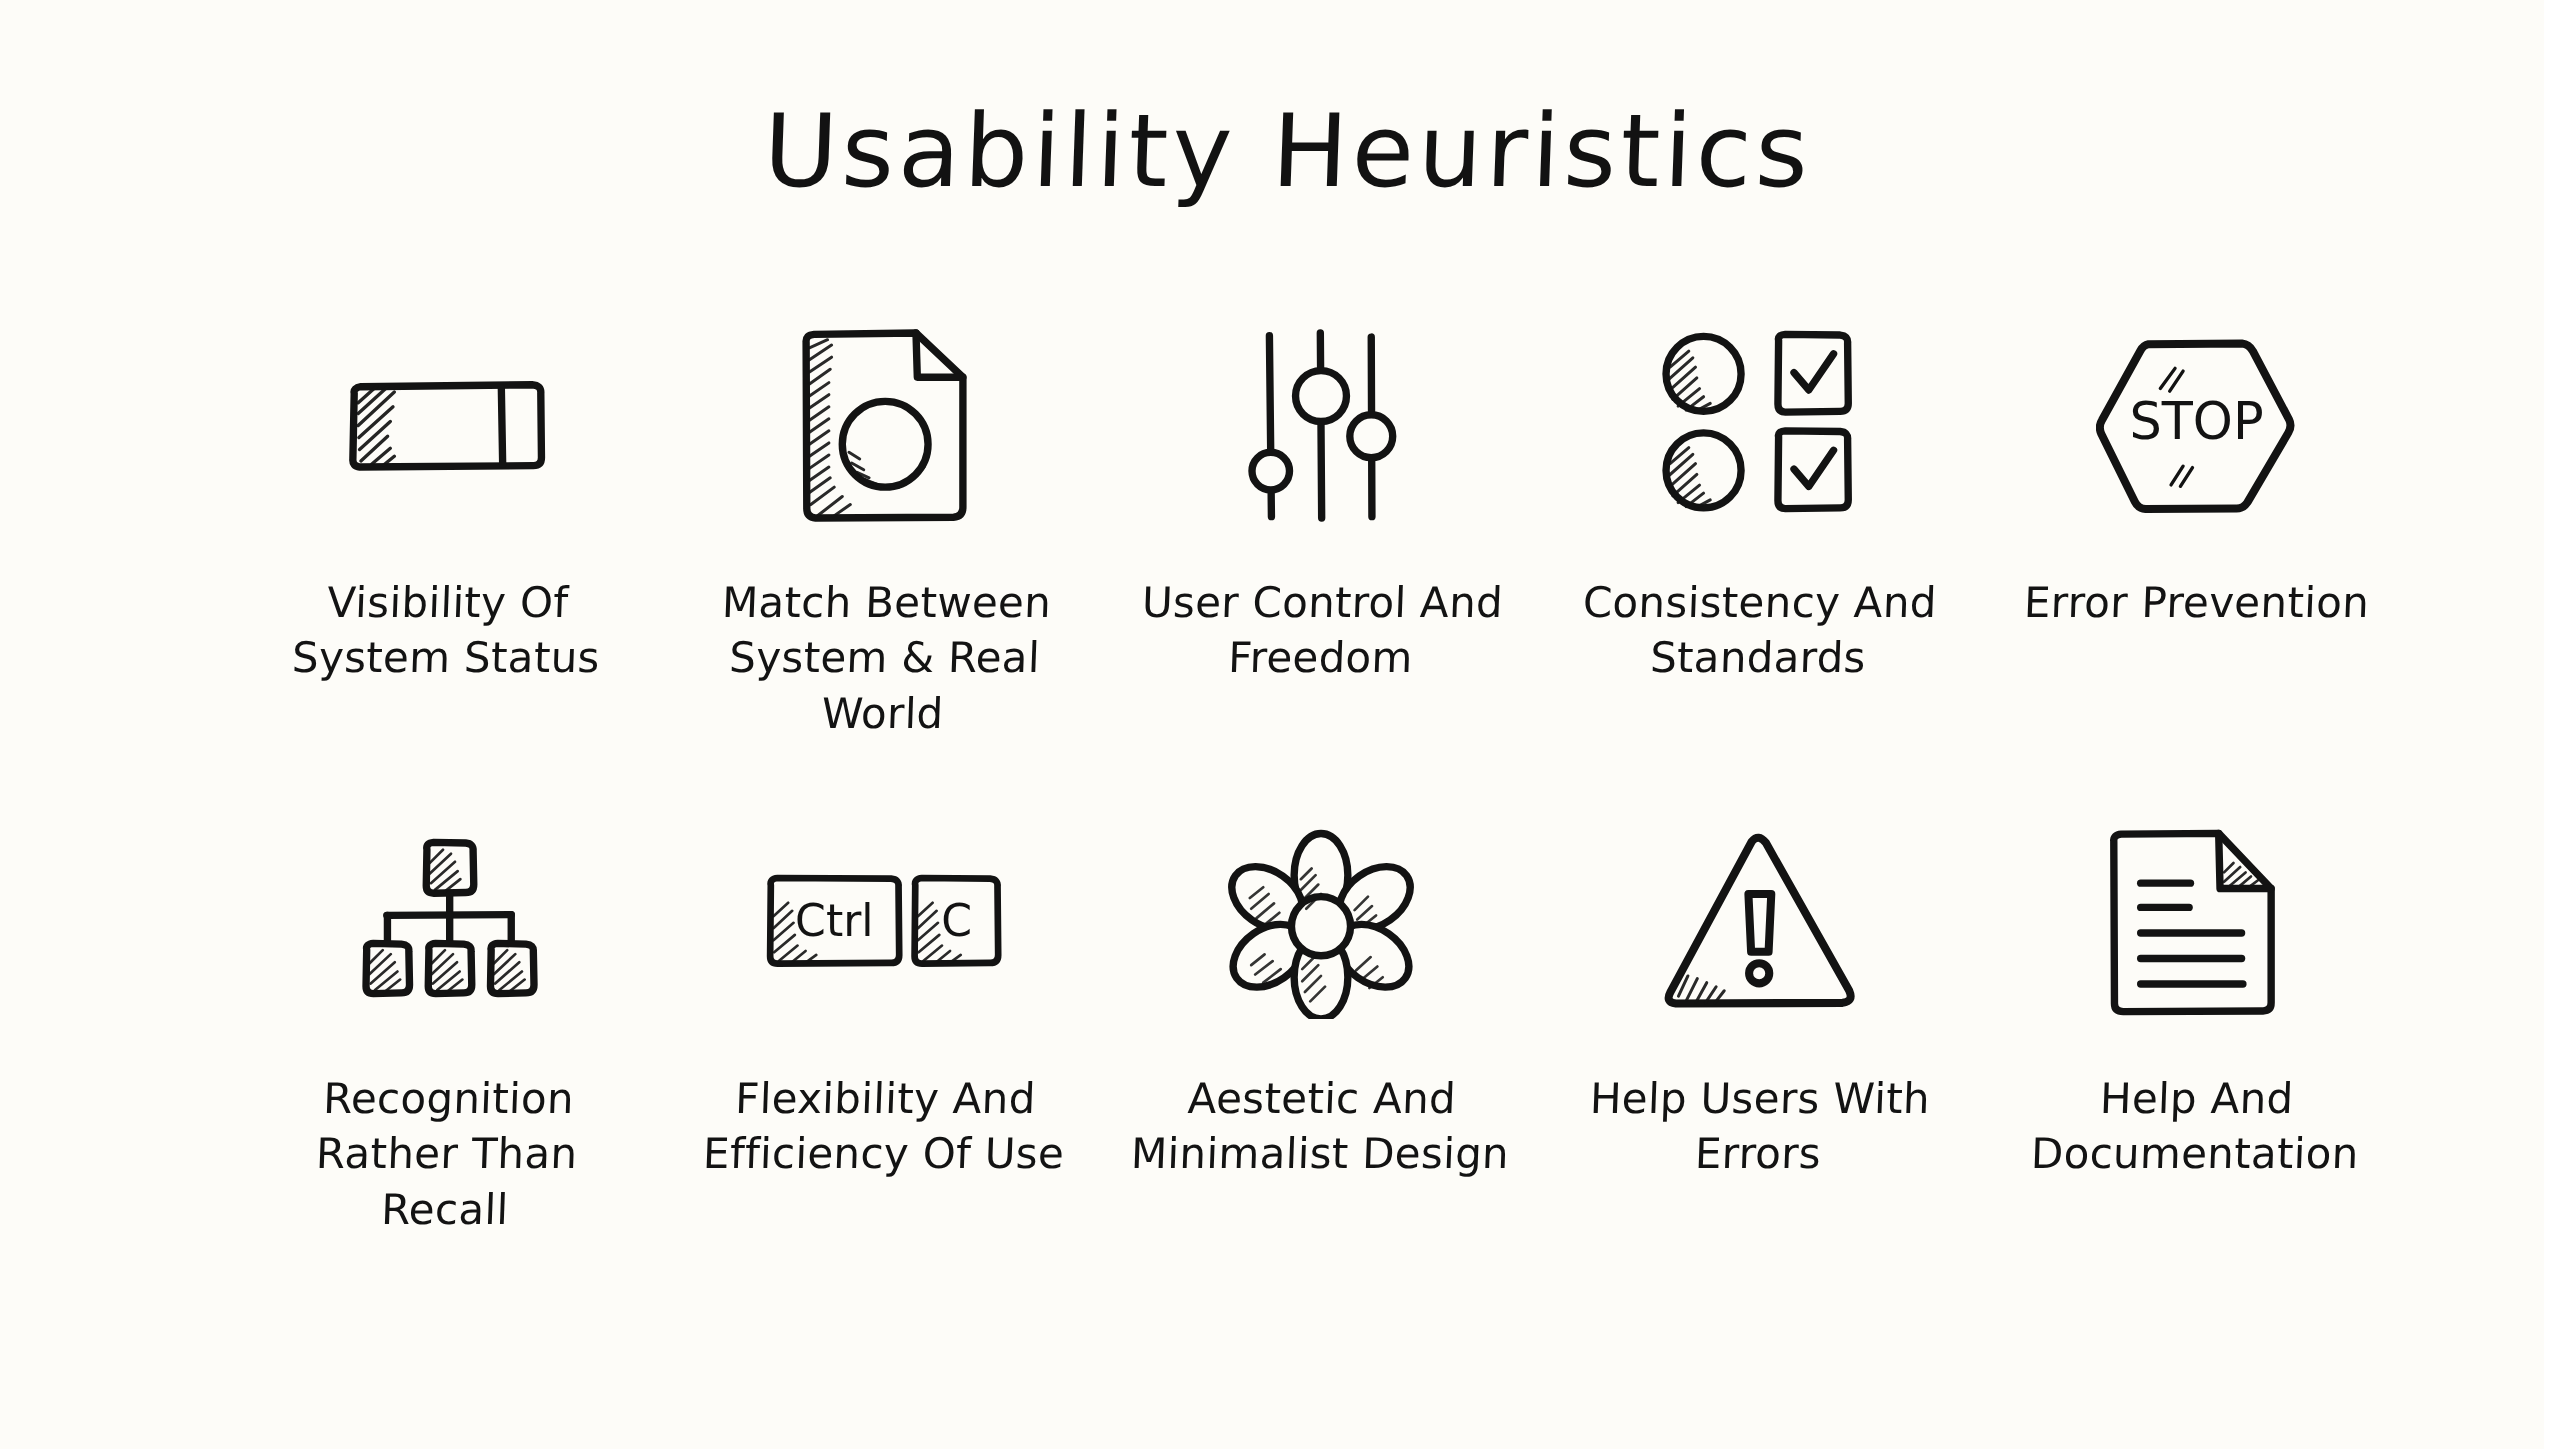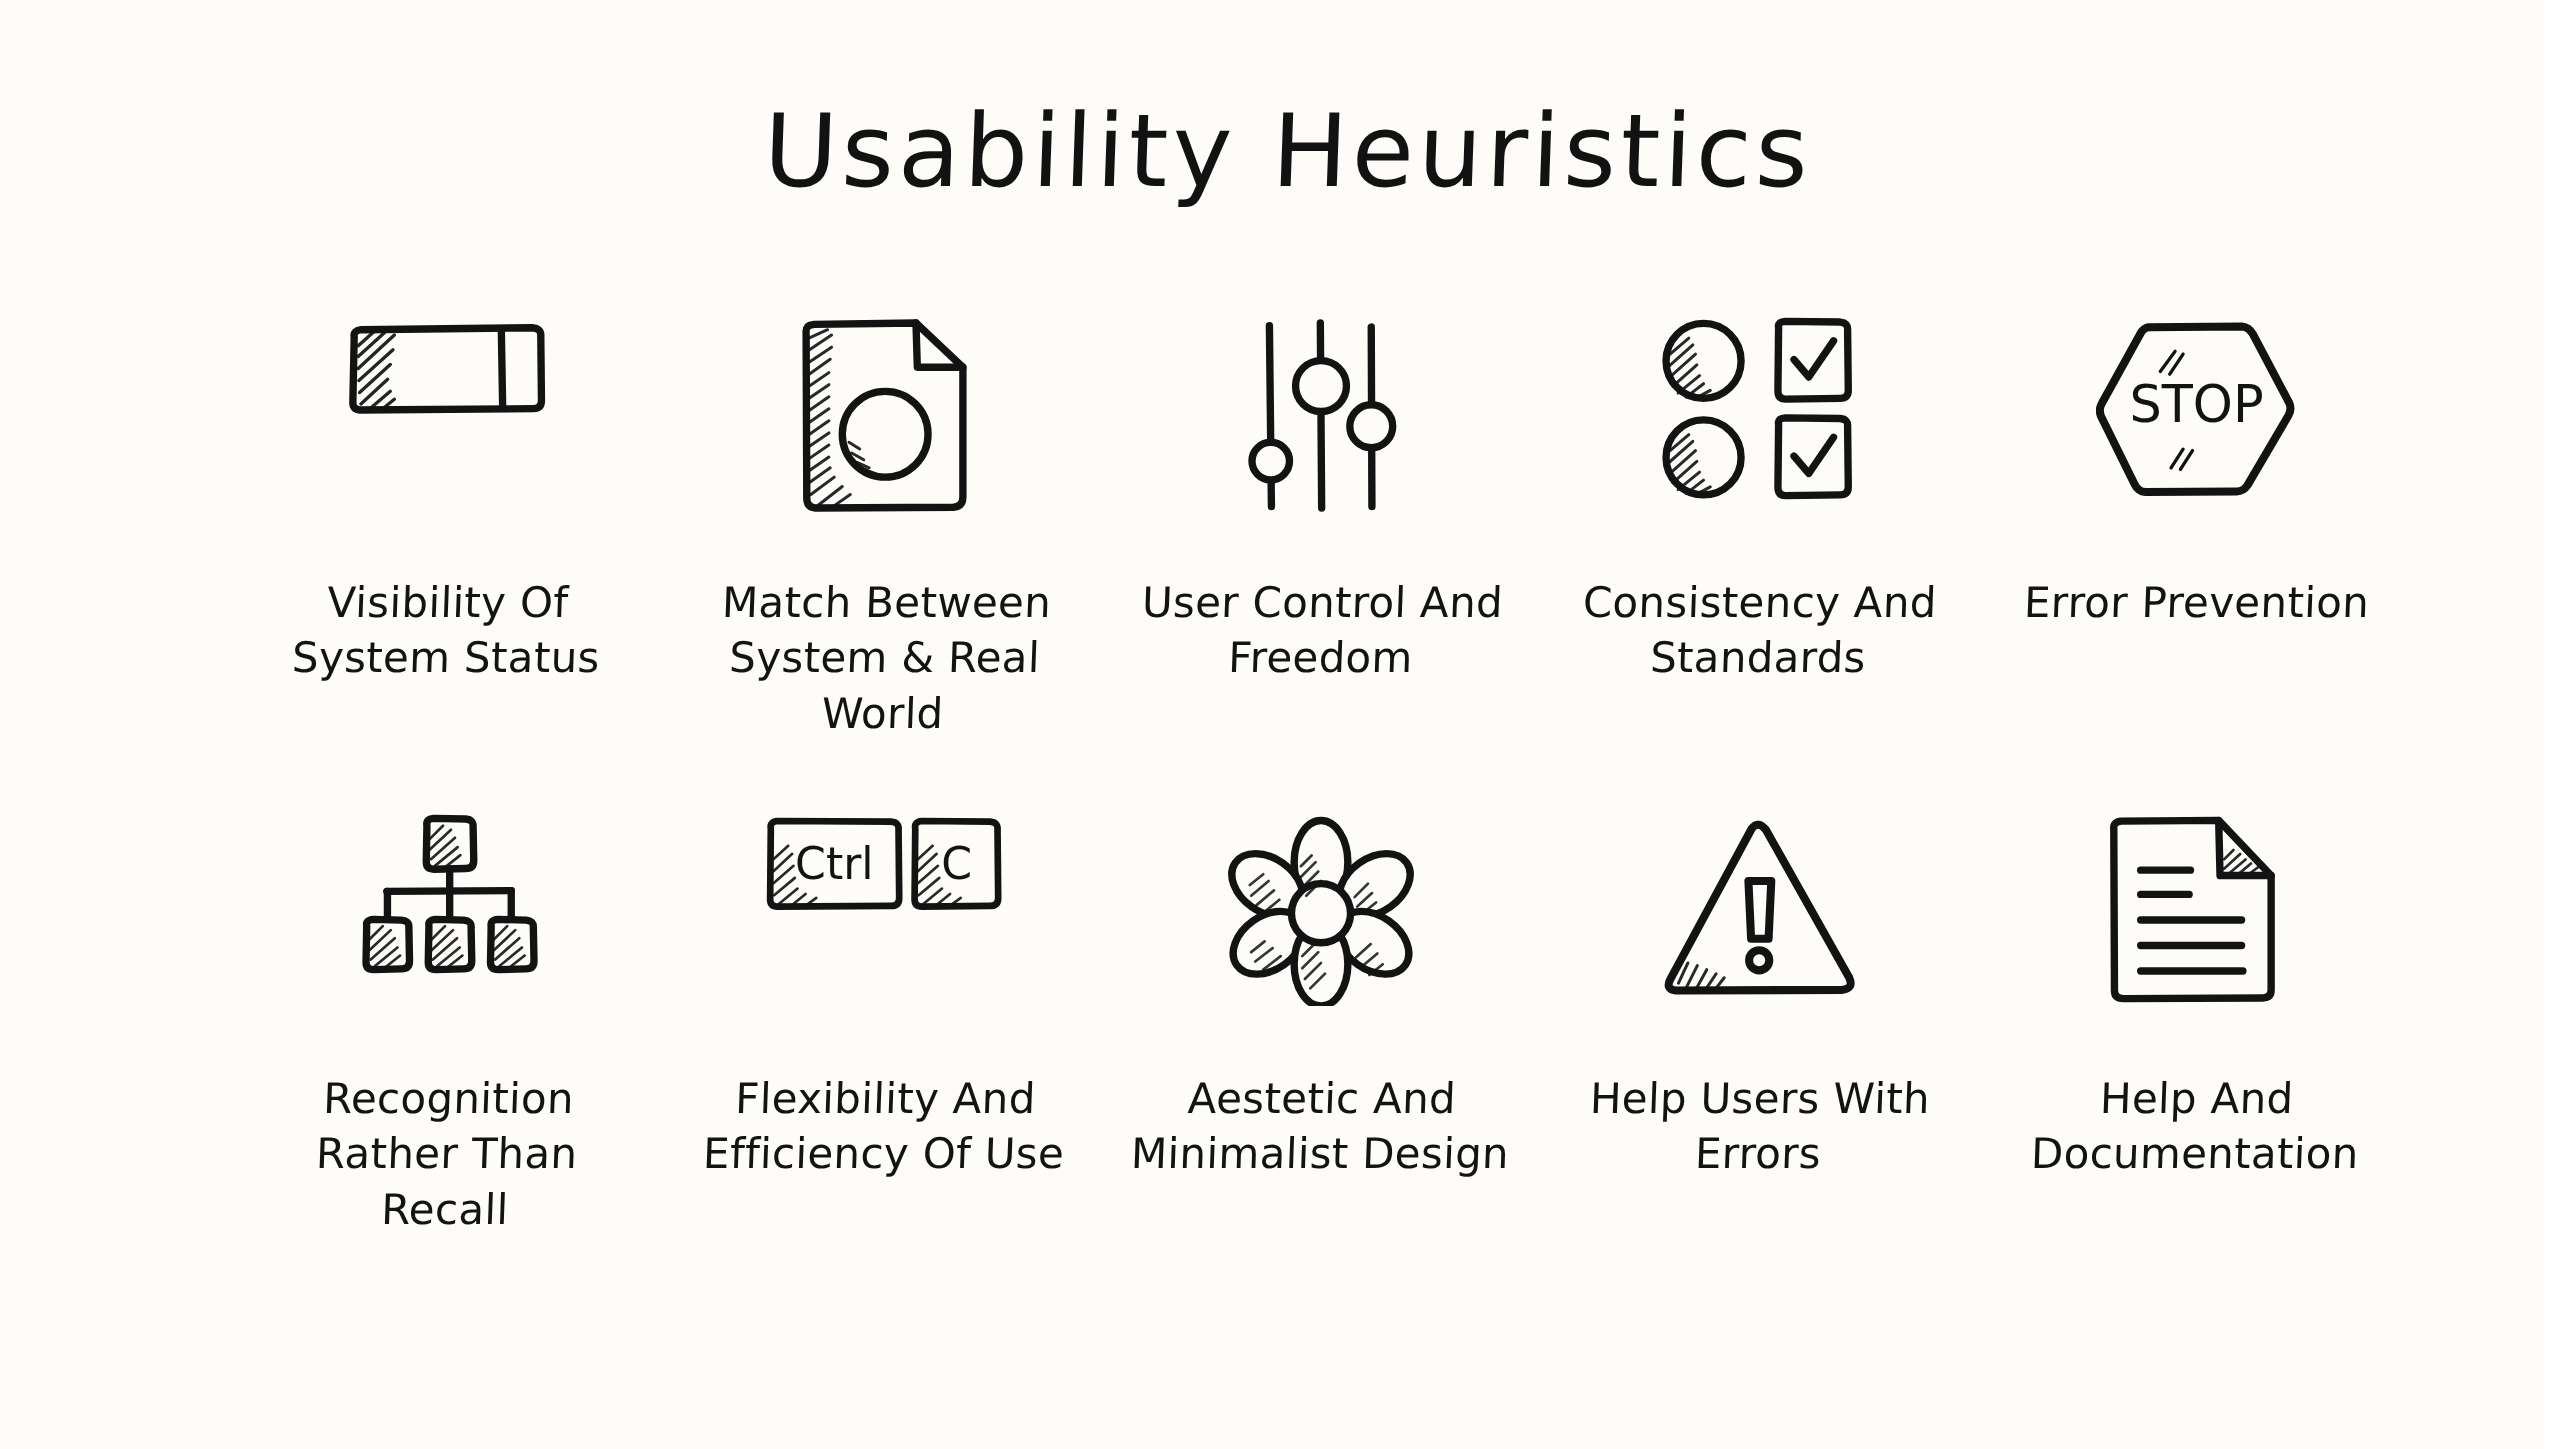--- a/index.html
+++ b/index.html
@@ -56,21 +56,21 @@
     row-gap: 0;
   }
   .cell {
     display: flex;
     flex-direction: column;
     align-items: center;
   }
   .icon-box {
     height: 221px;
     display: flex;
-    align-items: flex-start;
+    align-items: center;
     justify-content: center;
   }
   .icon-box svg {
     display: block;
   }
   .label {
     margin-top: 39px;
     text-align: center;
     font-family: "DejaVu Sans", sans-serif;
     font-size: 42px;

